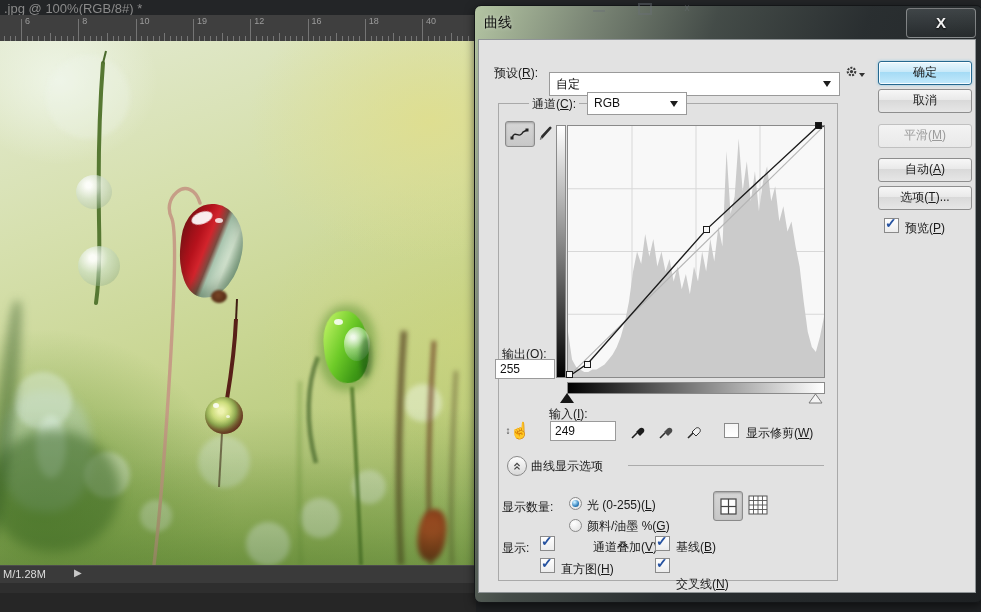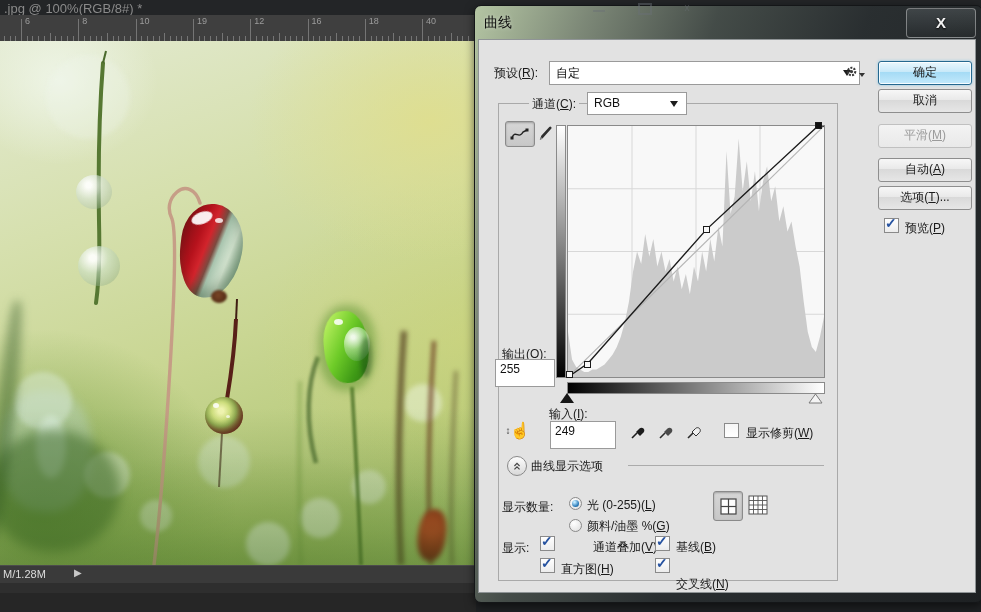--- a/index.html
+++ b/index.html
@@ -39,21 +39,21 @@
     box-shadow:0 3px 10px rgba(0,0,0,.55);}
   #dlg-title{left:484px;top:14px;font-size:14px;color:#101010;z-index:12;text-shadow:0 0 4px rgba(255,255,255,.45);}
   #dlg-close{left:906px;top:8px;width:68px;height:28px;z-index:12;border:1px solid rgba(255,255,255,.38);border-radius:4px;
     background:linear-gradient(180deg,rgba(120,128,132,.30),rgba(40,44,46,.30));text-align:center;line-height:27px;
     color:#f4f4f4;font-size:15px;font-weight:bold;text-shadow:0 1px 2px #000;}
   #dlg-body{left:478px;top:39px;width:498px;height:554px;background:#e2e2e2;border:1px solid #8f9496;box-sizing:border-box;z-index:11;}
   .lbl{position:absolute;z-index:12;font-size:12px;color:#1a1a1a;white-space:nowrap;}
   .combo{position:absolute;z-index:12;background:#fff;border:1px solid #9a9a9a;font-size:12px;color:#111;}
   .combo span{position:absolute;left:6px;top:3px;}
   .combo .dn{position:absolute;right:8px;top:8px;width:0;height:0;border-left:4.5px solid transparent;border-right:4.5px solid transparent;border-top:6px solid #1d1d1d;}
-  .tfield{position:absolute;z-index:12;background:#fff;border:1px solid #9a9a9a;font-size:12px;color:#111;padding:0 0 8px 4px;margin:0;font-family:"Liberation Sans",sans-serif;}
+  .tfield{position:absolute;z-index:12;background:#fff;border:1px solid #9a9a9a;font-size:12px;color:#111;padding:0 0 0 4px;margin:0;font-family:"Liberation Sans",sans-serif;}
   .btn{position:absolute;z-index:12;width:92px;height:22px;border:1px solid #8e8e8e;border-radius:3px;font-size:12px;color:#1c1c1c;
     text-align:center;line-height:21px;background:linear-gradient(180deg,#f7f7f7 0%,#e9e9e9 45%,#d9d9d9 46%,#e6e6e6 100%);}
   .btn.ok{border:1px solid #25688f;background:linear-gradient(180deg,#e9f7fd 0%,#c8e9f9 45%,#a4dbf5 46%,#c3e9fb 100%);
     box-shadow:inset 0 0 0 1px rgba(255,255,255,.85), 0 0 3px rgba(80,180,230,.6);}
   .btn.disabled{border-color:#c0c0c0;background:linear-gradient(180deg,#f3f3f3,#e9e9e9);color:#9b9b9b;}
   #fieldset{left:498px;top:103px;width:338px;height:476px;border:1px solid #a9a9a9;z-index:11;}
   .mask{background:#e2e2e2;padding:0 3px;}
   
   #vbar{left:556px;top:125px;width:10px;height:253px;border:1px solid #8a8a8a;box-sizing:border-box;background:linear-gradient(180deg,#fff,#000);z-index:12;}
   #plot{left:567px;top:125px;width:258px;height:253px;border:1px solid #8a8a8a;box-sizing:border-box;background:#f8f8f8;z-index:12;}
@@ -248,21 +248,21 @@
   <div class="abs" id="status-arrow">▶</div>
   <div class="abs" id="scrollstrip"></div>
   <div class="abs" id="bottomstrip"></div>
 
   <div class="abs" id="dialog"></div>
   <div class="abs" id="dlg-title">曲线</div>
   <div class="abs" id="dlg-close">X</div>
   <div class="abs" id="dlg-body"></div>
 
   <div class="lbl mn" style="left:494px;top:65px;">预设(<u>R</u>):</div>
-  <div class="combo" style="left:549px;top:61px;width:289px;height:22px;padding-left:20px;">
+  <div class="combo" style="left:549px;top:72px;width:289px;height:22px;">
     <span>自定</span>
       <i class="dn"></i>
   </div>
   <div class="flatbtn" style="left:845px;top:62px;width:20px;height:18px;">
     <svg width="15" height="15" viewBox="0 0 16 16">
       <circle cx="8" cy="8" r="4.6" fill="none" stroke="#3a3a3a" stroke-width="2.6" stroke-dasharray="2.4 1.55"></circle>
       <circle cx="8" cy="8" r="2" fill="#3a3a3a"></circle>
     </svg>
     <i style="width:0;height:0;border-left:3px solid transparent;border-right:3px solid transparent;border-top:4px solid #333;margin:8px 0 0 1px;"></i>
   </div>

